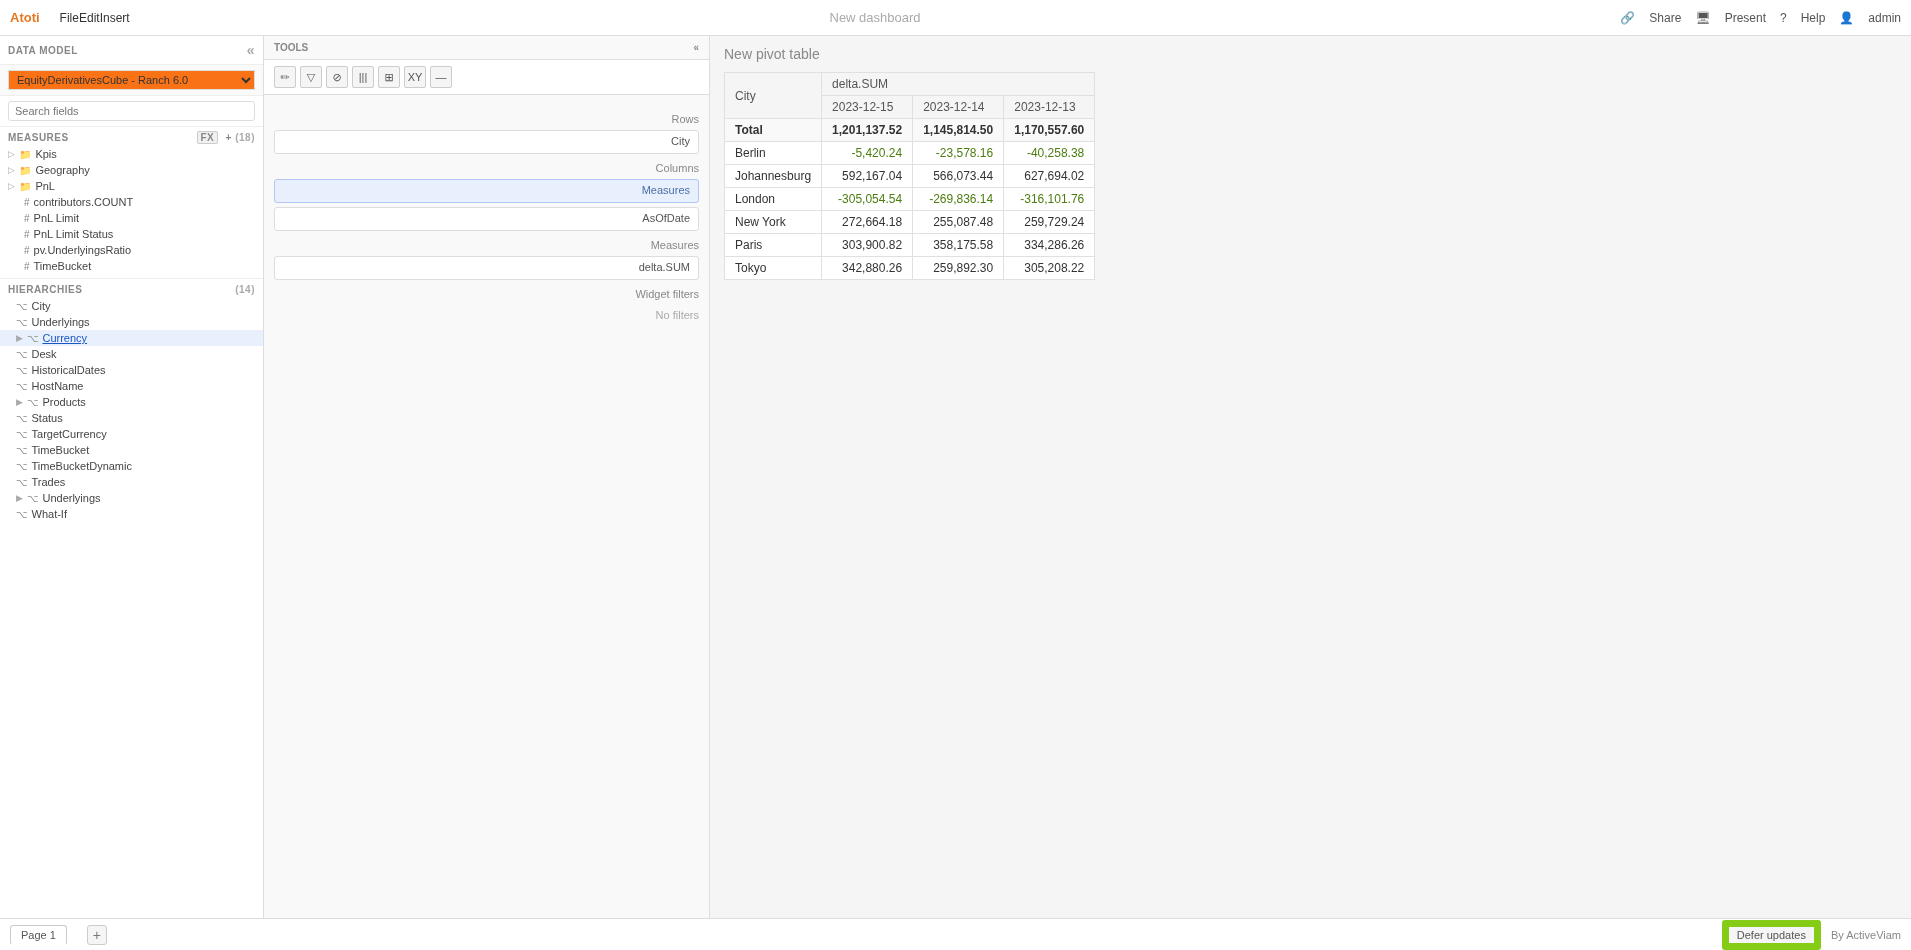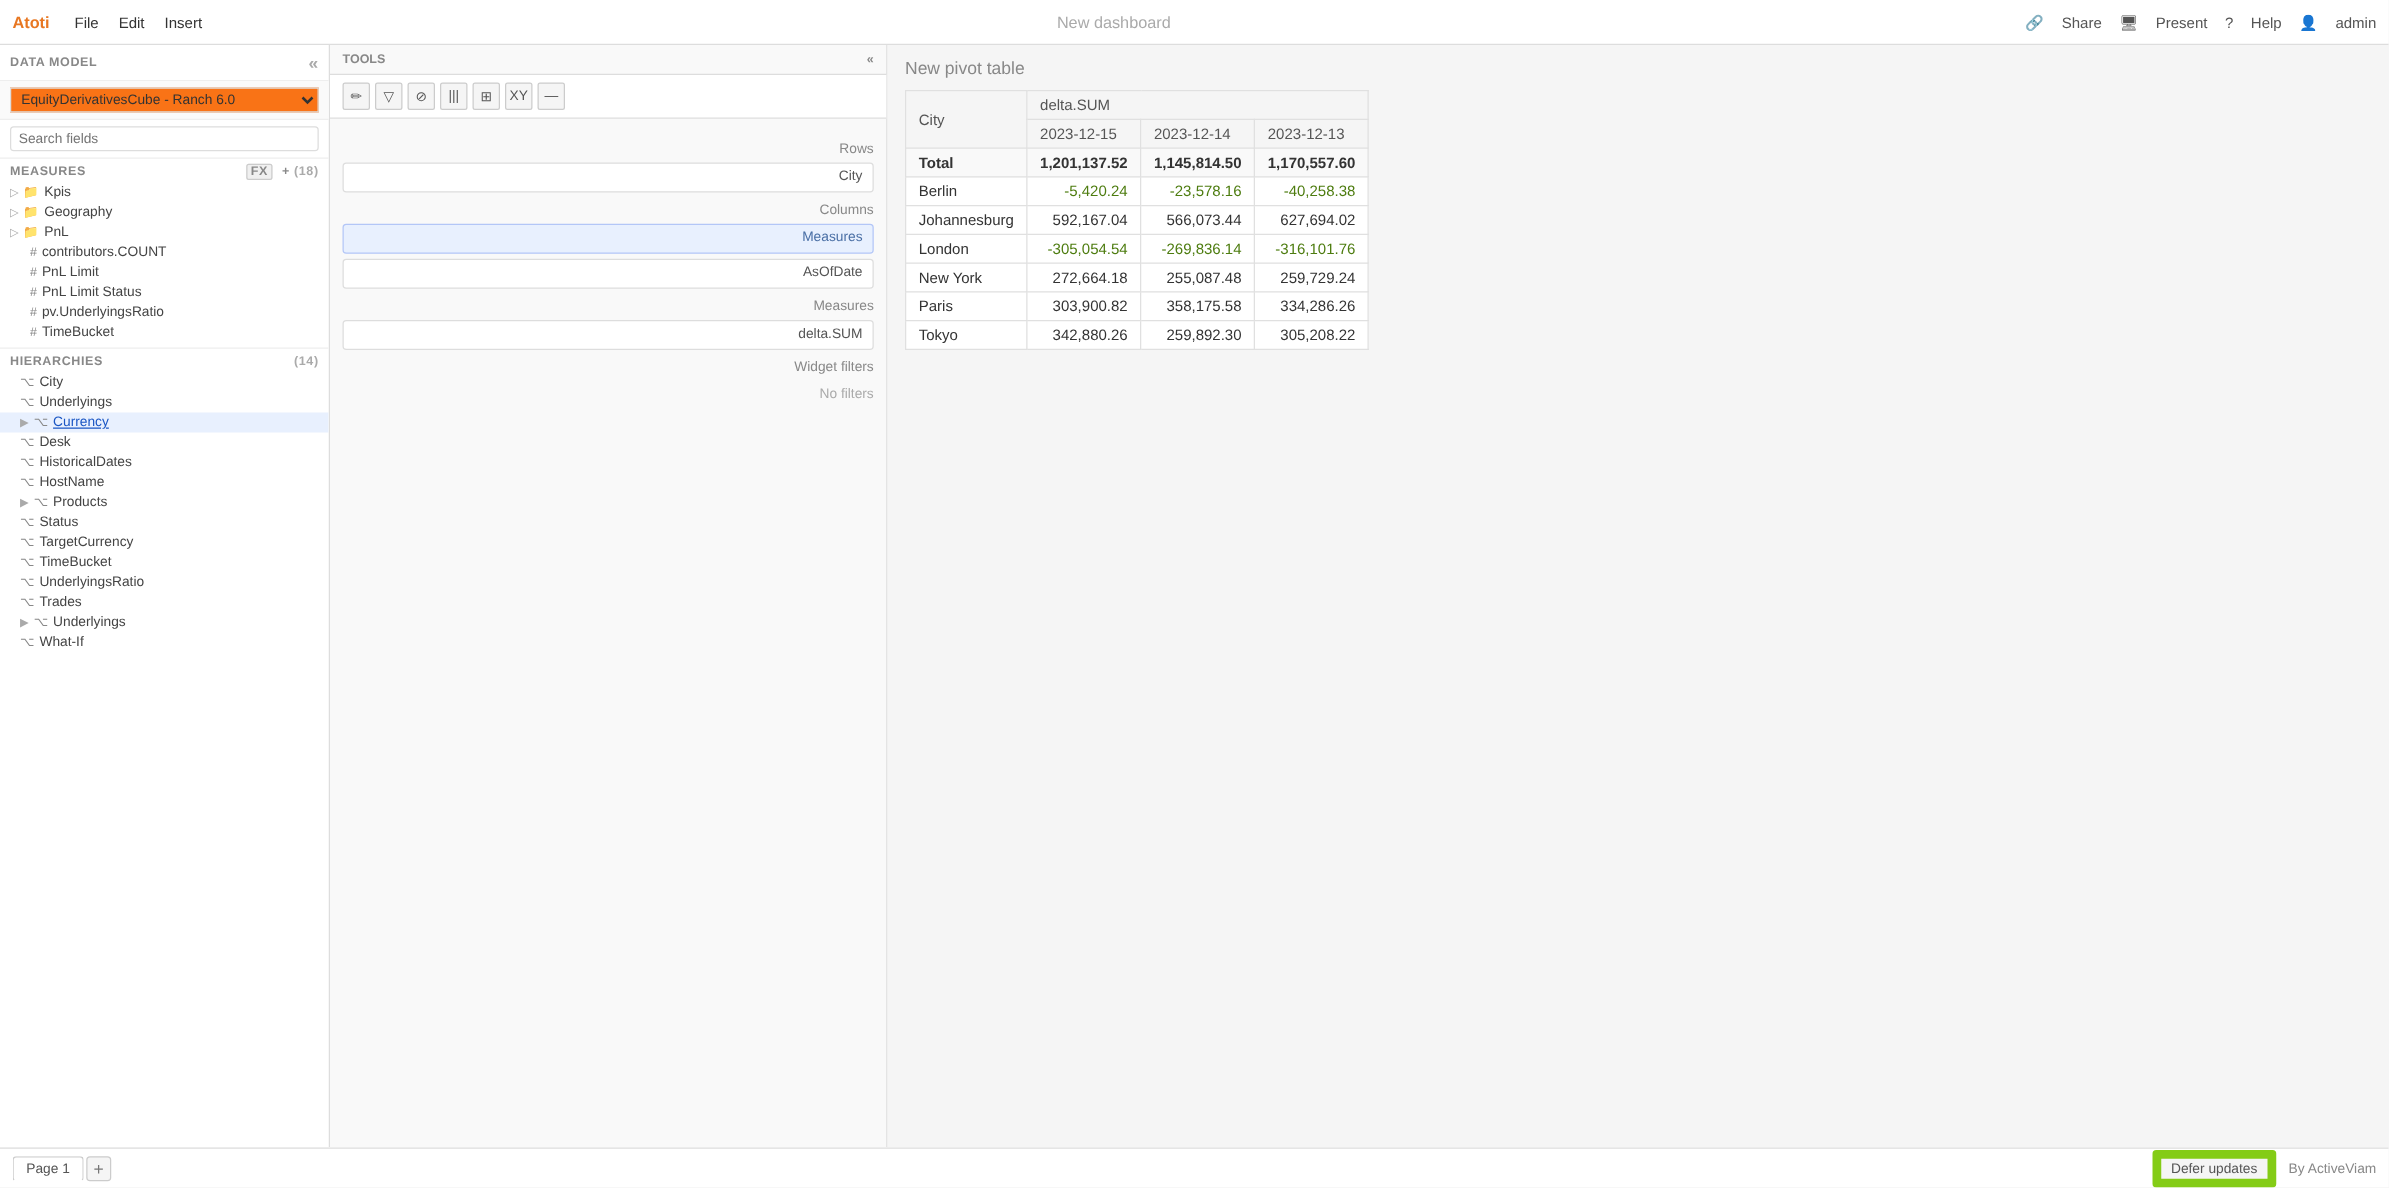--- a/index.html
+++ b/index.html
@@ -4,21 +4,21 @@
   <style>
     * { box-sizing: border-box; margin: 0; padding: 0; }
     body { font-family: Arial, sans-serif; font-size: 12px; background: #f5f5f5; color: #333; height: 950px; width: 1911px; overflow: hidden; display: flex; flex-direction: column; }
 
     
     .top-nav {
       display: flex; align-items: center; background: #fff; border-bottom: 1px solid #ddd;
       height: 36px; padding: 0 10px; flex-shrink: 0;
     }
     .top-nav .app-name { font-weight: bold; color: #e87722; margin-right: 20px; font-size: 13px; }
-    .top-nav .nav-menu { display: flex; gap: 16px; font-size: 12px; color: #333; }
+    .top-nav .nav-menu { display: flex; gap: 0; font-size: 12px; color: #333; }
     .top-nav .nav-menu span { cursor: pointer; }
     .top-nav .center-title { flex: 1; text-align: center; color: #aaa; font-size: 13px; }
     .top-nav .right-actions { display: flex; align-items: center; gap: 14px; font-size: 12px; color: #555; }
     .top-nav .right-actions span { cursor: pointer; }
 
     
     .main-layout { display: flex; flex: 1; overflow: hidden; }
 
     
     .left-panel {
@@ -101,21 +101,21 @@
     table.pivot td.label-cell { text-align: left; color: #333; }
     table.pivot tr.total-row td { background: #f9f9f9; font-weight: bold; }
     .negative { color: #4d7c0f; }
 
     
     .bottom-bar {
       height: 32px; background: #fff; border-top: 1px solid #ddd;
       display: flex; align-items: center; padding: 0 10px;
       flex-shrink: 0; justify-content: space-between;
     }
-    .page-tabs { display: flex; align-items: center; gap: 2px; }
+    .page-tabs { display: flex; align-items: center; gap: 20px; }
     .page-tab {
       padding: 3px 10px; border: 1px solid #ccc; border-radius: 3px;
       background: #f5f5f5; font-size: 11px; cursor: pointer; color: #555;
     }
     .page-tab.active { background: #fff; border-bottom: 1px solid #fff; }
     .add-page-btn { width: 20px; height: 20px; border: 1px solid #ccc; border-radius: 3px; background: #f5f5f5; display: flex; align-items: center; justify-content: center; cursor: pointer; font-size: 14px; color: #777; }
     .bottom-right { display: flex; align-items: center; gap: 10px; font-size: 11px; color: #888; }
     .defer-btn { border: 7px solid #84cc16; border-radius: 3px; padding: 2px 8px; background: #f5f5f5; cursor: pointer; font-size: 11px; color: #555; }
   </style>
 </head>
@@ -250,21 +250,21 @@
       <div class="tree-item">
         <span class="icon" style="color:#888;margin-right:4px;">⌥</span>
         <span>TargetCurrency</span>
       </div>
       <div class="tree-item">
         <span class="icon" style="color:#888;margin-right:4px;">⌥</span>
         <span>TimeBucket</span>
       </div>
       <div class="tree-item">
         <span class="icon" style="color:#888;margin-right:4px;">⌥</span>
-        <span>UnderlyingsRatio</span>
+        <span>TimeBucketDynamic</span>
       </div>
       <div class="tree-item">
         <span class="icon" style="color:#888;margin-right:4px;">⌥</span>
         <span>Trades</span>
       </div>
       <div class="tree-item">
         <span class="arrow">▶</span>
         <span class="icon" style="color:#888;margin-right:4px;">⌥</span>
         <span>Underlyings</span>
       </div>

